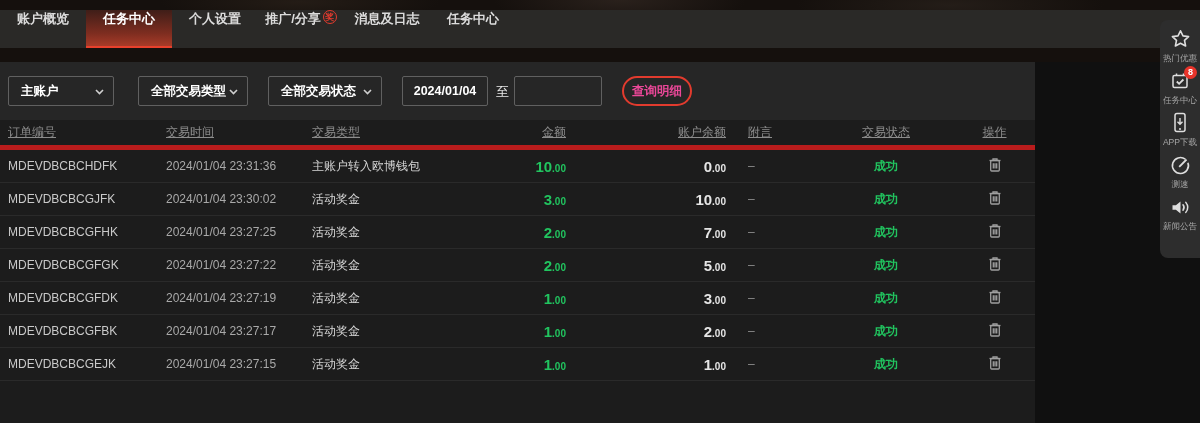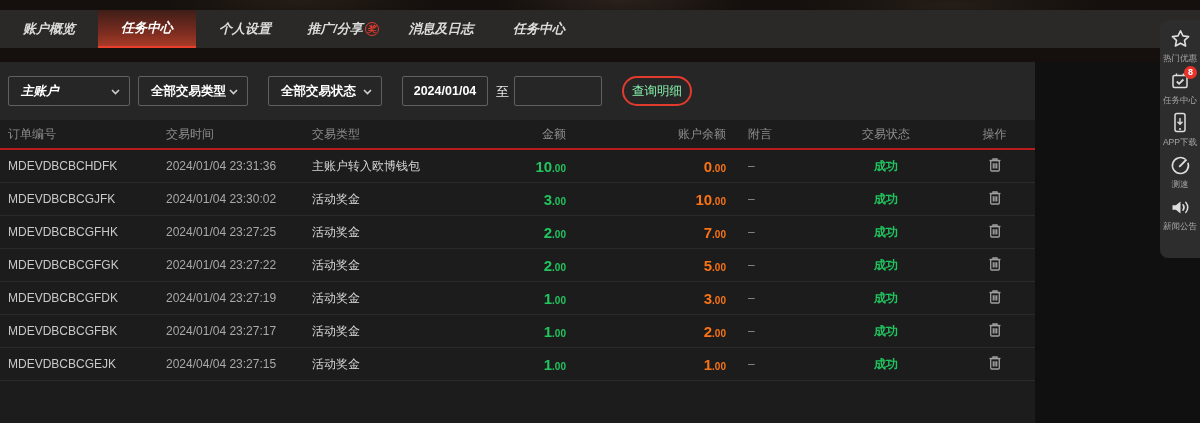--- a/index.html
+++ b/index.html
@@ -11,62 +11,62 @@
   .top-bg { position:absolute; top:0; left:0; width:1200px; height:62px;
     background:
       radial-gradient(ellipse 180px 40px at 620px 0px, #2a211c 0%, transparent 70%),
       radial-gradient(ellipse 220px 35px at 950px 5px, #241d18 0%, transparent 70%),
       radial-gradient(ellipse 200px 30px at 300px 2px, #241c16 0%, transparent 70%),
       #15100d; }
 
   
   .nav { position:absolute; top:10px; left:0; width:1200px; height:38px;
     background:#2a2927; display:flex; align-items:stretch; }
-  .tab { width:98px; display:flex; align-items:center; justify-content:center;
-    color:#dcdcdc; font-size:13px; font-weight:600; cursor:pointer; position:relative;font-style:italic; }
+  .tab { width:86px; display:flex; align-items:flex-start; justify-content:center;
+    color:#dcdcdc; font-size:13px; font-weight:600; cursor:pointer; position:relative; }
   .tab.active { color:#fff;
     background:linear-gradient(180deg,#3f1e18 0%,#7e2d20 65%,#a83b28 100%);
     border-bottom:2px solid #e8402c; }
   .tab .promo-badge { display:inline-block; width:14px; height:14px; margin-left:2px;
     border:1px solid var(--accent); border-radius:50%; color:var(--accent);
     font-size:9px; line-height:13px; text-align:center; font-weight:700; }
 
   
   .filter-band { position:absolute; top:62px; left:0; width:1035px; height:58px;
     background:#262626; }
   .ctrl { position:absolute; top:14px; height:30px; border:1px solid #606060;
     border-radius:2px; background:transparent; color:#fff; font-size:12.5px;
     font-weight:700; display:flex; align-items:center; cursor:pointer; }
   .sel { padding-left:12px; }
   .sel .chev { position:absolute; right:9px; top:12px; }
   .datebox { justify-content:center; cursor:text; }
   .to-label { position:absolute; top:21px; left:496px; color:#e8e8e8; font-size:13px; }
   .query-btn { position:absolute; top:14px; left:622px; width:70px; height:30px;
     border:2px solid var(--accent); border-radius:16px; background:transparent;
-    color:#86efac; font-size:12.5px; font-weight:400; display:flex; align-items:center;
+    color:#ec4899; font-size:12.5px; font-weight:700; display:flex; align-items:center;
     justify-content:center; cursor:pointer; }
 
   
   .table-area { position:absolute; top:120px; left:0; width:1035px; height:303px;
     background:#1c1c1c; }
   .trow { display:flex; align-items:center; height:33px; border-bottom:1px solid #2a2a2a;
     font-size:12px; }
-  .thead { height:30px; color:#8c8c8c; border-bottom:2px solid #b91c1c; }
+  .thead { height:30px; color:#8c8c8c; border-bottom:5px solid #b91c1c;text-decoration:underline; }
   .c1 { width:166px; padding-left:8px; color:#c9c9c9; }
   .c2 { width:146px; color:#a9a9a9; }
   .c3 { width:164px; color:#d6d6d6; }
   .c4 { width:108px; text-align:right; padding-right:18px; }
   .c5 { width:150px; text-align:right; padding-right:8px; }
   .c6 { width:84px; padding-left:14px; color:#8c8c8c; }
   .c7 { width:136px; text-align:center; }
   .c8 { flex:1; text-align:center; }
   .thead .c1,.thead .c2,.thead .c3,.thead .c6 { color:#8c8c8c; }
   .amt { color:var(--green); font-weight:700; }
   .amt .int { font-size:15px; } .amt .dec { font-size:10px; }
-  .bal { color:#f97316; font-weight:700; }
+  .bal { color:#e5e5e5; font-weight:700; }
   .bal .int { font-size:15px; } .bal .dec { font-size:10px; }
   .status-ok { color:var(--green); font-weight:600; font-size:12px; }
   .trash-btn { display:inline-block; width:16px; height:17px; cursor:pointer; }
 
   
   .side-card { position:absolute; top:20px; right:0; width:40px; height:238px;
     background:#2d2d2d; border-radius:8px 0 0 8px; padding-top:8px;
     display:flex; flex-direction:column; align-items:center; }
   .side-item { position:relative; width:40px; display:flex; flex-direction:column;
     align-items:center; margin-bottom:5px; cursor:pointer; }
@@ -100,21 +100,21 @@
       </div>
       <div class="tab">
         <span>消息及日志</span>
       </div>
       <div class="tab">
         <span>任务中心</span>
       </div>
     </div>
 
   <div class="filter-band">
-    <div class="ctrl sel" style="left:8px;width:122px;font-style:italic;">
+    <div class="ctrl sel" style="left:8px;width:106px;">
       <span>主账户</span>
       <svg class="chev" width="9" height="6" viewBox="0 0 9 6">
           <polyline points="1,1 4.5,4.5 8,1" fill="none" stroke="#cfcfcf" stroke-width="1.6"></polyline>
         </svg>
     </div>
     <div class="ctrl sel" style="left:138px;width:110px;text-align:center;">
       <span>全部交易类型</span>
       <svg class="chev" width="9" height="6" viewBox="0 0 9 6">
           <polyline points="1,1 4.5,4.5 8,1" fill="none" stroke="#cfcfcf" stroke-width="1.6"></polyline>
         </svg>
@@ -234,21 +234,21 @@
           <div class="c7"><span class="status-ok">成功</span></div>
           <div class="c8"><span class="trash-btn"><svg width="16" height="17" viewBox="0 0 16 17" fill="none" stroke="#9f9f9f" stroke-width="1.3">
                 <path d="M2.5 4.5h11"></path>
                 <path d="M6 4.5V3h4v1.5"></path>
                 <rect x="3.7" y="4.5" width="8.6" height="10.5" rx="1"></rect>
                 <path d="M6.3 7.3v5.2M8 7.3v5.2M9.7 7.3v5.2"></path>
               </svg></span></div>
         </div>
         <div class="trow">
           <div class="c1">MDEVDBCBCGEJK</div>
-          <div class="c2">2024/04/04 23:27:15</div>
+          <div class="c2">2024/01/04 23:27:15</div>
           <div class="c3">活动奖金</div>
           <div class="c4"><span class="amt"><span class="int">1</span><span class="dec">.00</span></span></div>
           <div class="c5"><span class="bal"><span class="int">1</span><span class="dec">.00</span></span></div>
           <div class="c6">–</div>
           <div class="c7"><span class="status-ok">成功</span></div>
           <div class="c8"><span class="trash-btn"><svg width="16" height="17" viewBox="0 0 16 17" fill="none" stroke="#9f9f9f" stroke-width="1.3">
                 <path d="M2.5 4.5h11"></path>
                 <path d="M6 4.5V3h4v1.5"></path>
                 <rect x="3.7" y="4.5" width="8.6" height="10.5" rx="1"></rect>
                 <path d="M6.3 7.3v5.2M8 7.3v5.2M9.7 7.3v5.2"></path>

